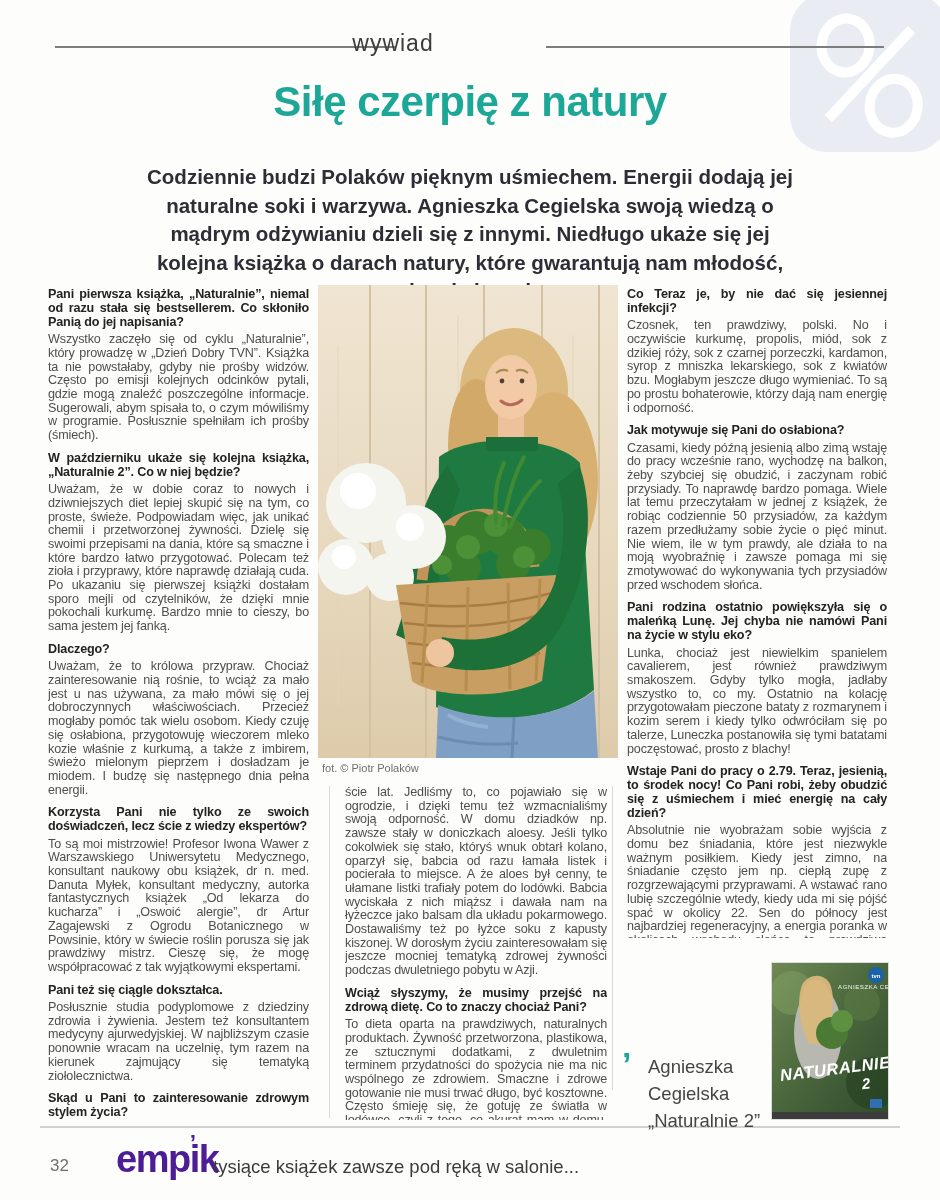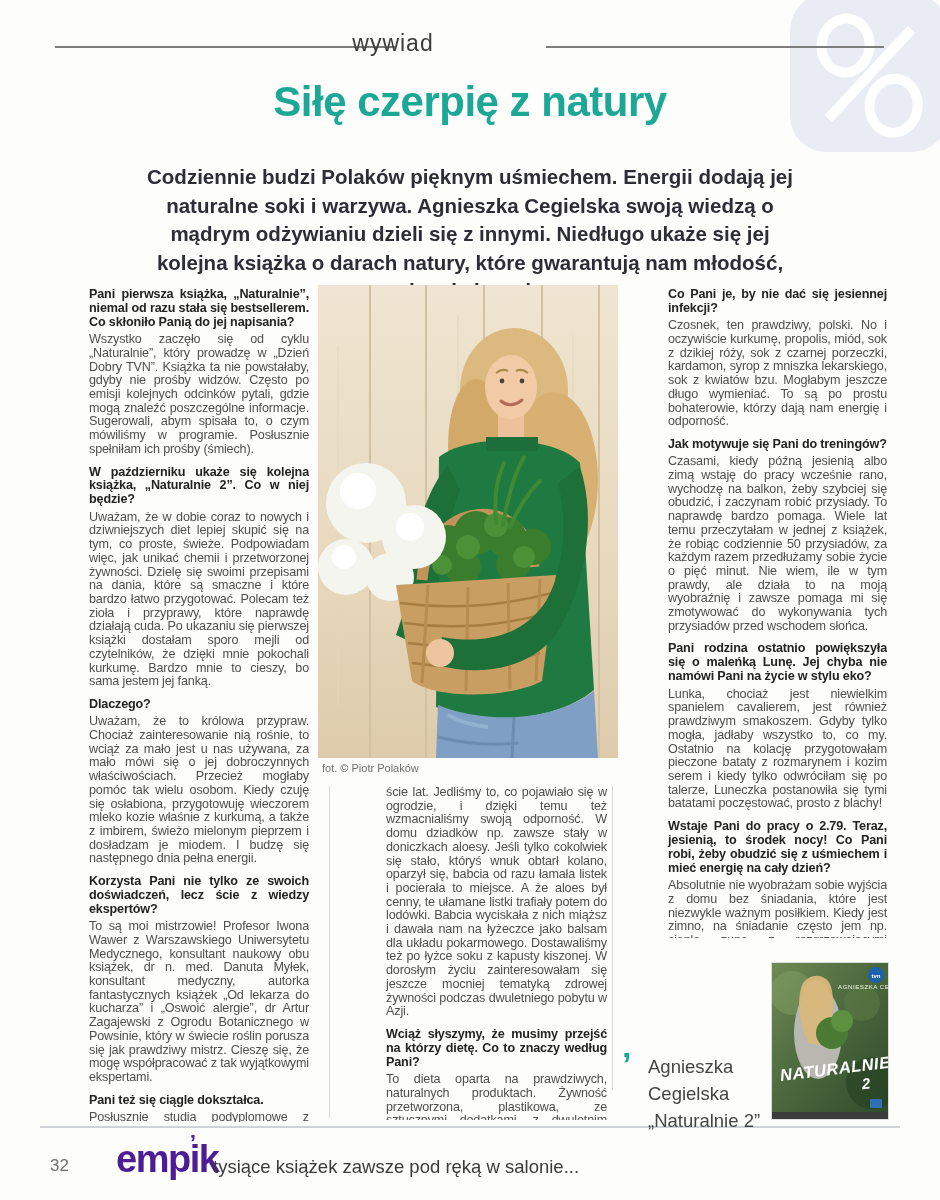--- a/index.html
+++ b/index.html
@@ -31,21 +31,21 @@
     left:0; top:78px; width:940px; text-align:center;
     font-size:42px; font-weight:700; letter-spacing:-0.5px; color:#1ca796; z-index:2;
   }
   .lead {
     left:140px; top:163px; width:660px; text-align:center;
     font-size:20.5px; line-height:28.5px; font-weight:600; color:#2d2d35; z-index:2;
   }
 
   
   .col { overflow:hidden; z-index:2; }
-  .col p { font-size:12.6px; line-height:13.7px; text-align:justify; letter-spacing:-0.15px;margin-left:41px; }
+  .col p { font-size:12.6px; line-height:13.7px; text-align:justify; letter-spacing:-0.15px; }
   .col p.a { color:#4e4e4e; margin-top:3.5px; }
   .col p.q { color:#232323; font-weight:700; line-height:13.9px; margin-top:9px; }
   .col p:first-child { margin-top:0; }
   .col-left   { left:48px;  top:288px; width:261px; height:834px; }
   .col-middle { left:345px; top:786px; width:262px; height:334px; }
   .col-right  { left:627px; top:288px; width:260px; height:650px; }
 
   
   .vdiv { width:1px; background:#d8d8d8; z-index:1; }
   .vdiv.left  { left:329px; top:786px; height:332px; }
@@ -207,27 +207,27 @@
     <p class="q">Dlaczego?</p>
     <p class="a">Uważam, że to królowa przypraw. Chociaż zainteresowanie nią rośnie, to wciąż za mało jest u nas używana, za mało mówi się o jej dobroczynnych właściwościach. Przecież mogłaby pomóc tak wielu osobom. Kiedy czuję się osłabiona, przygotowuję wieczorem mleko kozie właśnie z kurkumą, a także z imbirem, świeżo mielonym pieprzem i dosładzam je miodem. I budzę się następnego dnia pełna energii.</p>
     <p class="q">Korzysta Pani nie tylko ze swoich doświadczeń, lecz ście z wiedzy ekspertów?</p>
     <p class="a">To są moi mistrzowie! Profesor Iwona Wawer z Warszawskiego Uniwersytetu Medycznego, konsultant naukowy obu książek, dr n. med. Danuta Myłek, konsultant medyczny, autorka fantastycznych książek „Od lekarza do kucharza” i „Oswoić alergie”, dr Artur Zagajewski z Ogrodu Botanicznego w Powsinie, który w świecie roślin porusza się jak prawdziwy mistrz. Cieszę się, że mogę współpracować z tak wyjątkowymi ekspertami.</p>
     <p class="q">Pani też się ciągle dokształca.</p>
     <p class="a">Posłusznie studia podyplomowe z dziedziny zdrowia i żywienia. Jestem też konsultantem medycyny ajurwedyjskiej. W najbliższym czasie ponownie wracam na uczelnię, tym razem na kierunek zajmujący się tematyką ziołolecznictwa.</p>
     <p class="q">Skąd u Pani to zainteresowanie zdrowym stylem życia?</p>
   </div>
 <div class="abs col col-middle">
     <p class="a">ście lat. Jedliśmy to, co pojawiało się w ogrodzie, i dzięki temu też wzmacnialiśmy swoją odporność. W domu dziadków np. zawsze stały w doniczkach aloesy. Jeśli tylko cokolwiek się stało, któryś wnuk obtarł kolano, oparzył się, babcia od razu łamała listek i pocierała to miejsce. A że aloes był cenny, te ułamane listki trafiały potem do lodówki. Babcia wyciskała z nich miąższ i dawała nam na łyżeczce jako balsam dla układu pokarmowego. Dostawaliśmy też po łyżce soku z kapusty kiszonej. W dorosłym życiu zainteresowałam się jeszcze mocniej tematyką zdrowej żywności podczas dwuletniego pobytu w Azji.</p>
-    <p class="q">Wciąż słyszymy, że musimy przejść na którzy dietę. Co to znaczy według Pani?</p>
+    <p class="q">Wciąż słyszymy, że musimy przejść na zdrową dietę. Co to znaczy chociaż Pani?</p>
     <p class="a">To dieta oparta na prawdziwych, naturalnych produktach. Żywność przetworzona, plastikowa, ze sztucznymi dodatkami, z dwuletnim terminem przydatności do spożycia nie ma nic wspólnego ze zdrowiem. Smaczne i zdrowe gotowanie nie musi trwać długo, być kosztowne. Często śmieję się, że gotuję ze światła w lodówce, czyli z tego, co akurat mam w domu. Lubię eksperymentować.</p>
   </div>
 <div class="abs col col-right">
-<p class="q">Co Pani je, by nie dać się jesiennej infekcji?</p>
+<p class="q">Co Teraz je, by nie dać się jesiennej infekcji?</p>
     <p class="a">Czosnek, ten prawdziwy, polski. No i oczywiście kurkumę, propolis, miód, sok z dzikiej róży, sok z czarnej porzeczki, kardamon, syrop z mniszka lekarskiego, sok z kwiatów bzu. Mogłabym jeszcze długo wymieniać. To są po prostu bohaterowie, którzy dają nam energię i odporność.</p>
-    <p class="q">Jak motywuje się Pani do treningów?</p>
+    <p class="q">Jak motywuje się Pani do osłabiona?</p>
     <p class="a">Czasami, kiedy późną jesienią albo zimą wstaję do pracy wcześnie rano, wychodzę na balkon, żeby szybciej się obudzić, i zaczynam robić przysiady. To naprawdę bardzo pomaga. Wiele lat temu przeczytałam w jednej z książek, że robiąc codziennie 50 przysiadów, za każdym razem przedłużamy sobie życie o pięć minut. Nie wiem, ile w tym prawdy, ale działa to na moją wyobraźnię i zawsze pomaga mi się zmotywować do wykonywania tych przysiadów przed wschodem słońca.</p>
     <p class="q">Pani rodzina ostatnio powiększyła się o maleńką Lunę. Jej chyba nie namówi Pani na życie w stylu eko?</p>
     <p class="a">Lunka, chociaż jest niewielkim spanielem cavalierem, jest również prawdziwym smakoszem. Gdyby tylko mogła, jadłaby wszystko to, co my. Ostatnio na kolację przygotowałam pieczone bataty z rozmarynem i kozim serem i kiedy tylko odwróciłam się po talerze, Luneczka postanowiła się tymi batatami poczęstować, prosto z blachy!</p>
     <p class="q">Wstaje Pani do pracy o 2.79. Teraz, jesienią, to środek nocy! Co Pani robi, żeby obudzić się z uśmiechem i mieć energię na cały dzień?</p>
     <p class="a">Absolutnie nie wyobrażam sobie wyjścia z domu bez śniadania, które jest niezwykle ważnym posiłkiem. Kiedy jest zimno, na śniadanie często jem np. ciepłą zupę z rozgrzewającymi przyprawami. A wstawać rano lubię szczególnie wtedy, kiedy uda mi się pójść spać w okolicy 22. Sen do północy jest najbardziej regeneracyjny, a energia poranka w okolicach wschodu słońca to prawdziwa nagroda za to wczesne wstawanie.</p>
   </div>
 
 <div class="abs vdiv left"></div>
 <div class="abs vdiv right"></div>
 

